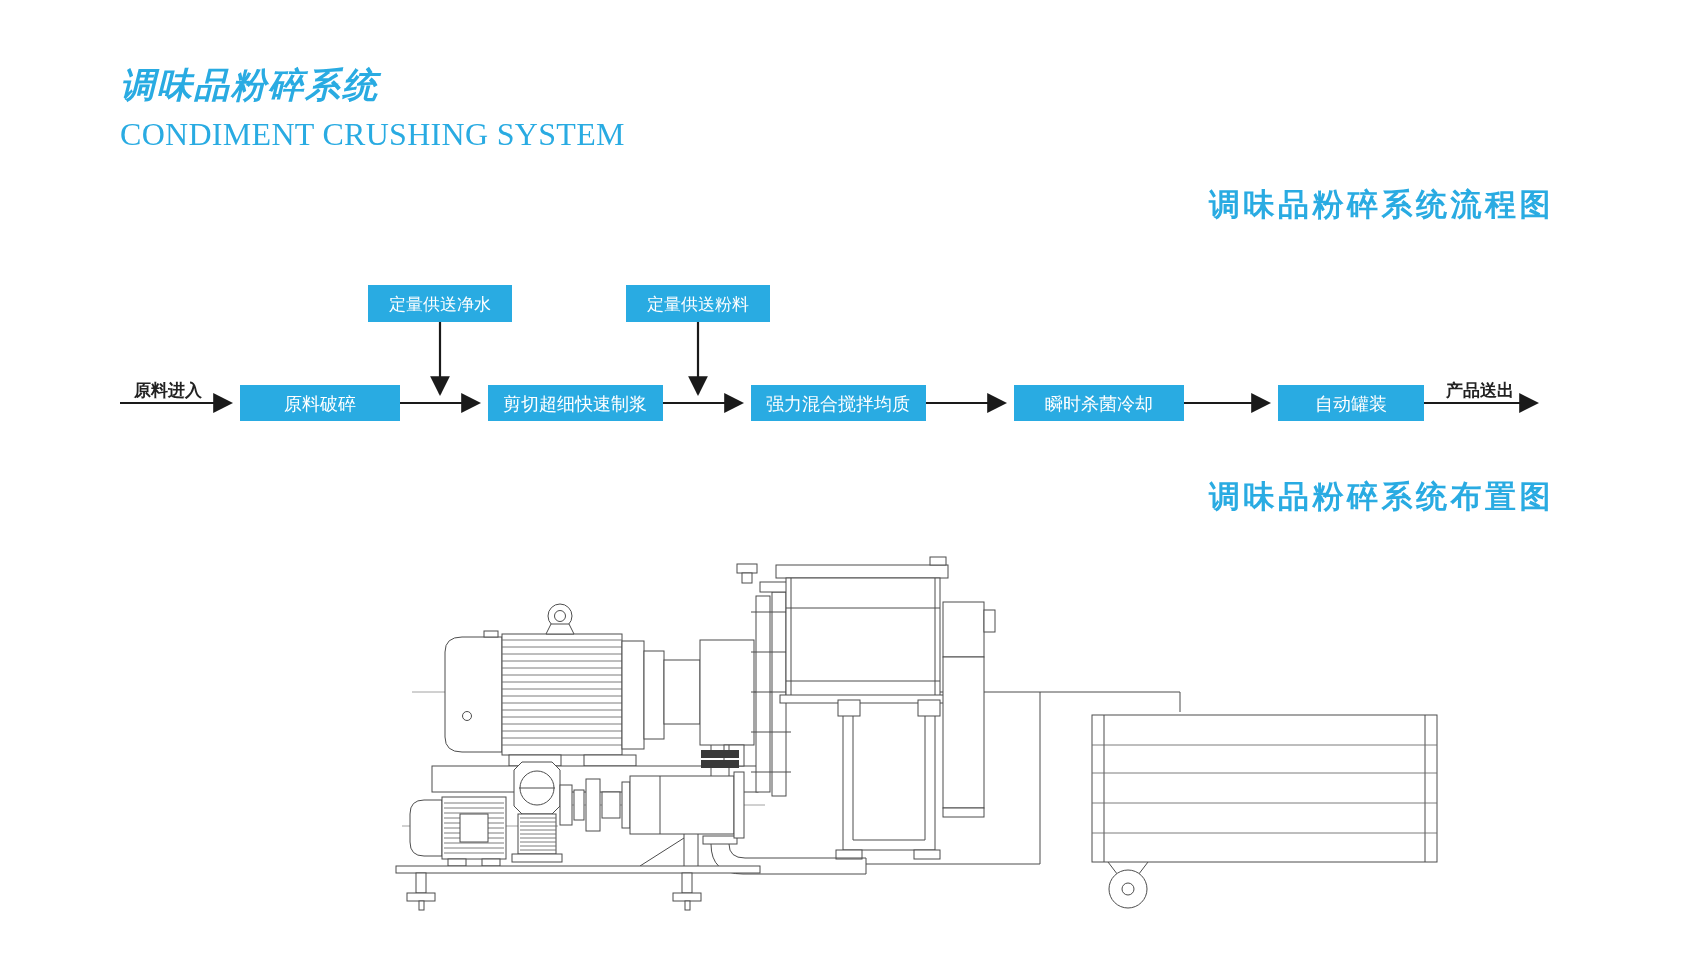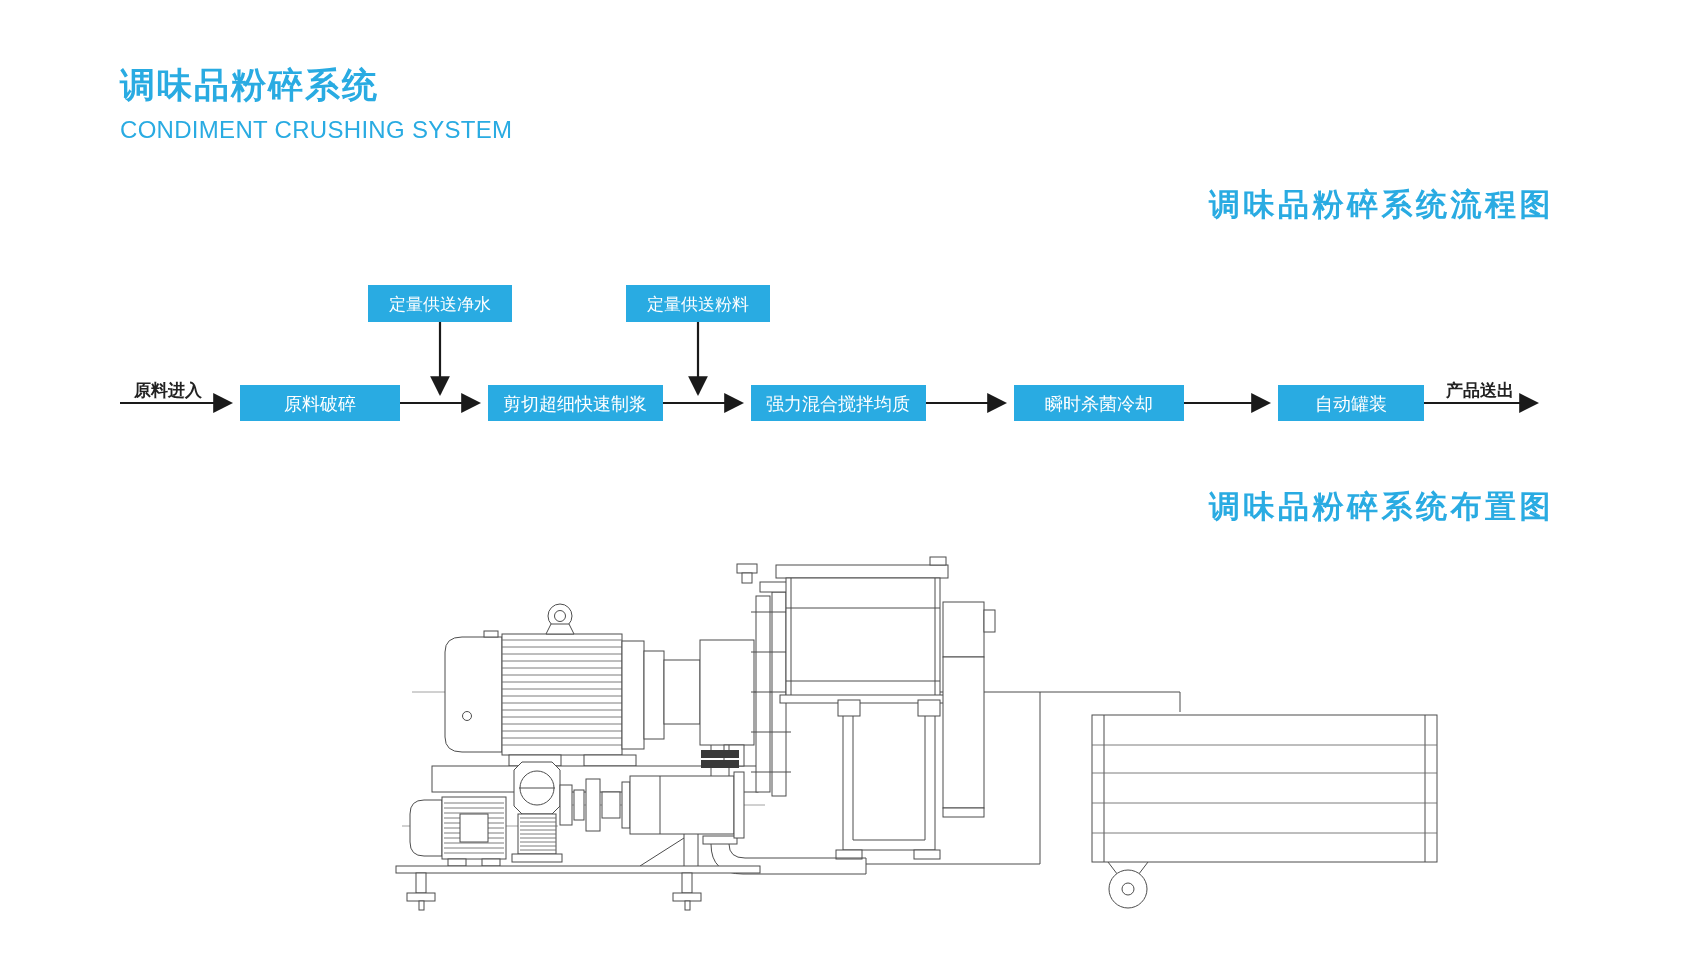--- a/index.html
+++ b/index.html
@@ -2,28 +2,28 @@
 <html style="--accent: #29abe2; --flow: #1a1a1a; --line: #4d4d4d;"><head>
 <meta charset="utf-8">
 <style>
   :root { --accent:#29abe2; --flow:#1a1a1a; --line:#4d4d4d; }
   * { margin:0; padding:0; box-sizing:border-box; }
   html,body { width:1699px; height:968px; background:#ffffff; overflow:hidden;
               font-family:"Liberation Sans","DejaVu Sans",sans-serif; }
   .page { position:relative; width:1699px; height:968px; background:#fff; }
 
   .page-title { position:absolute; left:120px; top:62px; font-size:35px; font-weight:bold;
-                letter-spacing:2px; color:var(--accent); }
-  .page-subtitle { position:absolute; left:120px; top:116px; font-size:24px; font-weight:500;
-                   letter-spacing:0.3px; color:var(--accent); }
+                letter-spacing:2px; color:var(--accent);font-style:italic; }
+  .page-subtitle { position:absolute; left:120px; top:116px; font-size:32px; font-weight:500;
+                   letter-spacing:0.3px; color:var(--accent);font-family:Liberation Serif, serif; }
 
   .section-title { position:absolute; left:0; width:1554px; text-align:right;
                    font-size:31px; font-weight:bold; letter-spacing:3.5px; color:var(--accent); }
   .flow-title { top:184px; }
-  .layout-title { top:486px; }
+  .layout-title { top:476px; }
 
   svg { position:absolute; }
   #flow-svg { left:0; top:255px; }
   #machine-svg { left:380px; top:505px; }
 
   .accent { fill:var(--accent); }
   .flow-ln { stroke:var(--flow); stroke-width:2.2; fill:none; }
   .box-txt { fill:#ffffff; font-size:18px; font-weight:500; text-anchor:middle;
              font-family:"Liberation Sans","DejaVu Sans",sans-serif; }
   .box-txt-sm { fill:#ffffff; font-size:17px; font-weight:500; text-anchor:middle;

